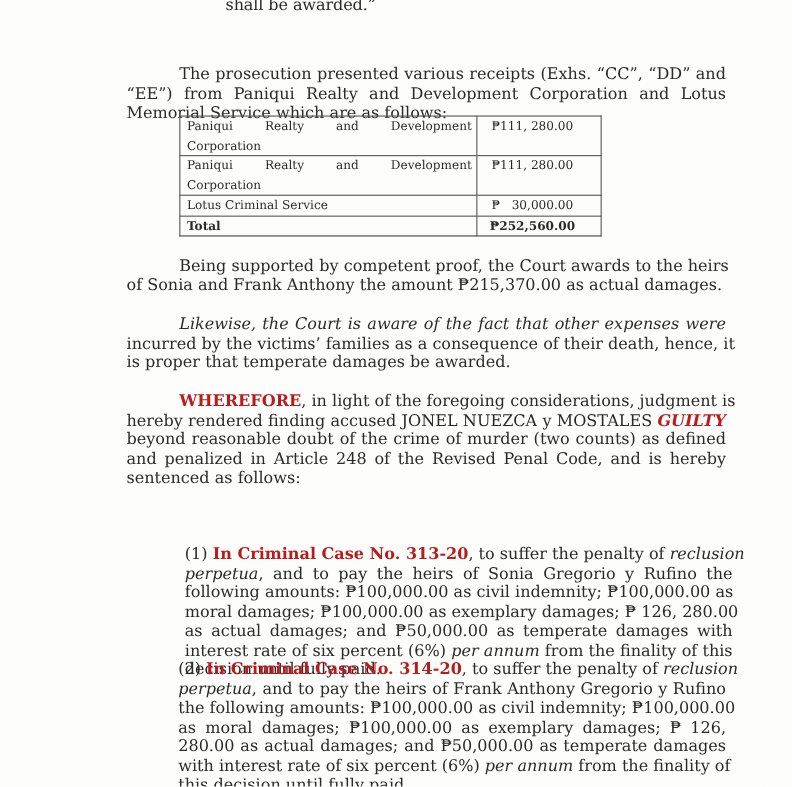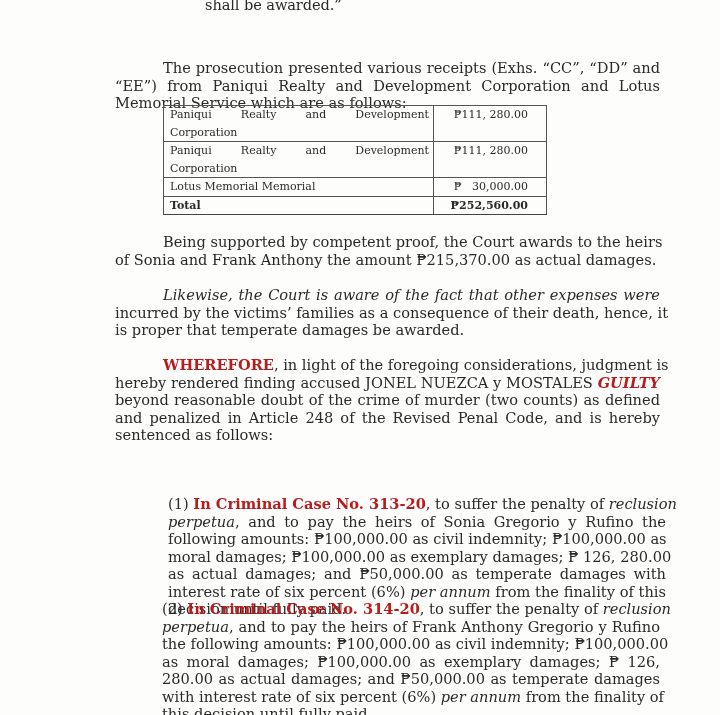--- a/index.html
+++ b/index.html
@@ -9,21 +9,21 @@
   .line { position:absolute; font-size:14.6px; line-height:17.5px; white-space:nowrap; letter-spacing:-0.1px; }
   .blk { position:absolute; left:115px; width:545px; font-size:14.6px; line-height:17.5px; }
   .blk .l { display:block; text-align:justify; text-align-last:justify; white-space:nowrap; height:17.5px; }
   .blk .last { text-align-last:left; }
   b { font-weight:bold; color:#b91c1c; }
   i { font-style:italic; }
   table.receipts { position:absolute; left:163px; top:105px; width:384px; border-collapse:collapse;
                    font-size:11px; line-height:17.5px; }
   table.receipts td { border:1px solid #555; padding:0 4px 0 6px; vertical-align:top; }
   table.receipts td.desc { width:259px; }
-  table.receipts td.amt { text-align:right; padding-right:18px; }
+  table.receipts td.amt { text-align:center; padding-right:18px; }
   table.receipts tr.total td { font-weight:bold; border-bottom:1.5px solid #444; }
   .cjust { display:block; text-align:justify; text-align-last:justify; }
 </style>
 </head>
 <body>
 
 <div class="page">
 
   <div class="line" style="left:205px; top:-4px;">shall be awarded.”</div>
 
@@ -43,21 +43,21 @@
       <td class="amt">₱111, 280.00</td>
     </tr>
     <tr>
       <td class="desc">
         <span class="cjust">Paniqui Realty and Development</span>
         <span>Corporation</span>
       </td>
       <td class="amt">₱111, 280.00</td>
     </tr>
     <tr>
-      <td class="desc">Lotus Memorial Memorial</td>
+      <td class="desc">Lotus Criminal Service</td>
       <td class="amt" style="white-space:pre;">₱   30,000.00</td>
     </tr>
     <tr class="total">
       <td class="desc">Total</td>
       <td class="amt">₱252,560.00</td>
     </tr>
   </tbody>
     </table>
 
   <div class="blk" style="top:233px;">

